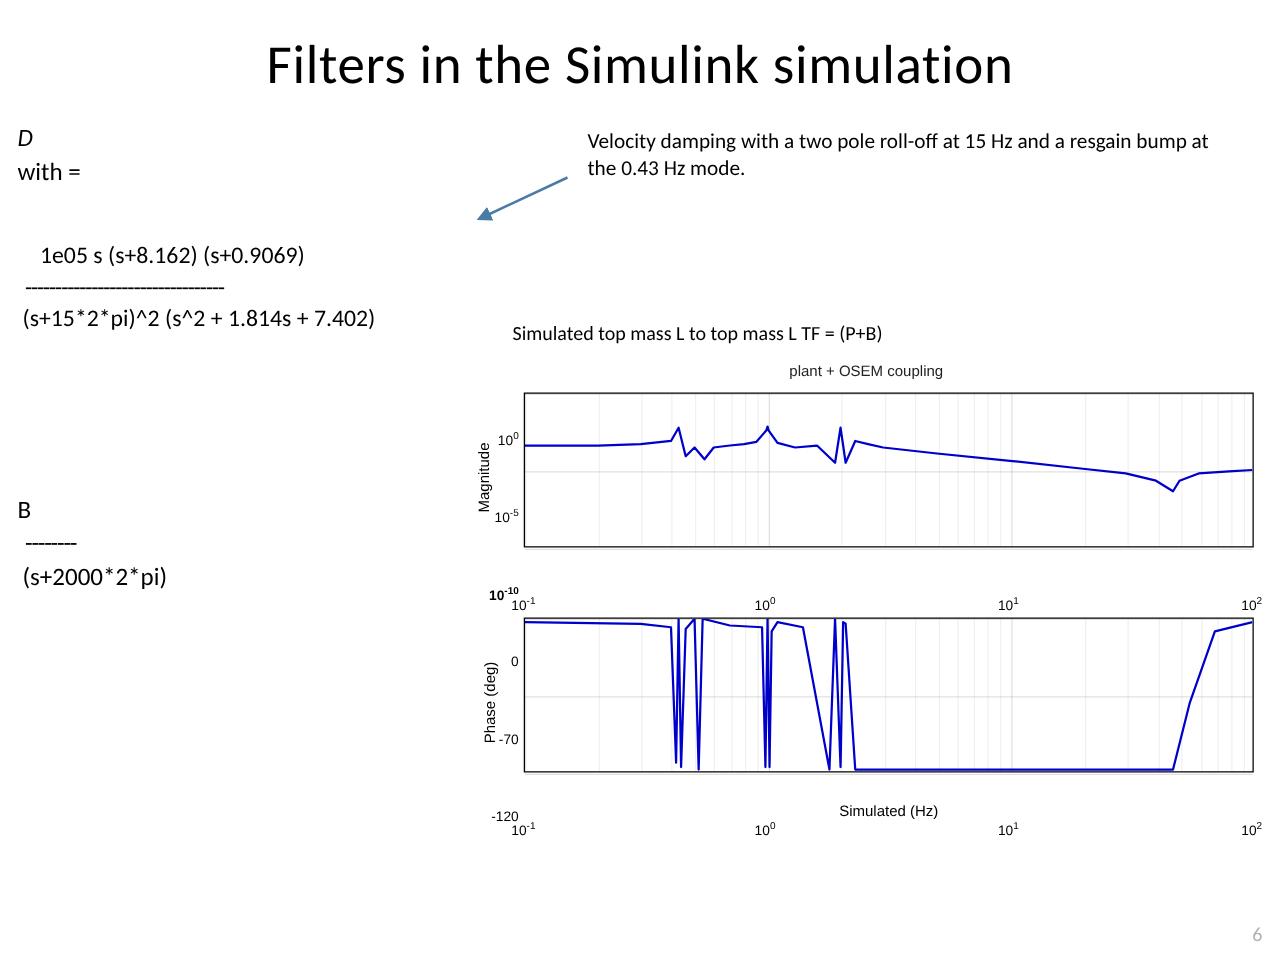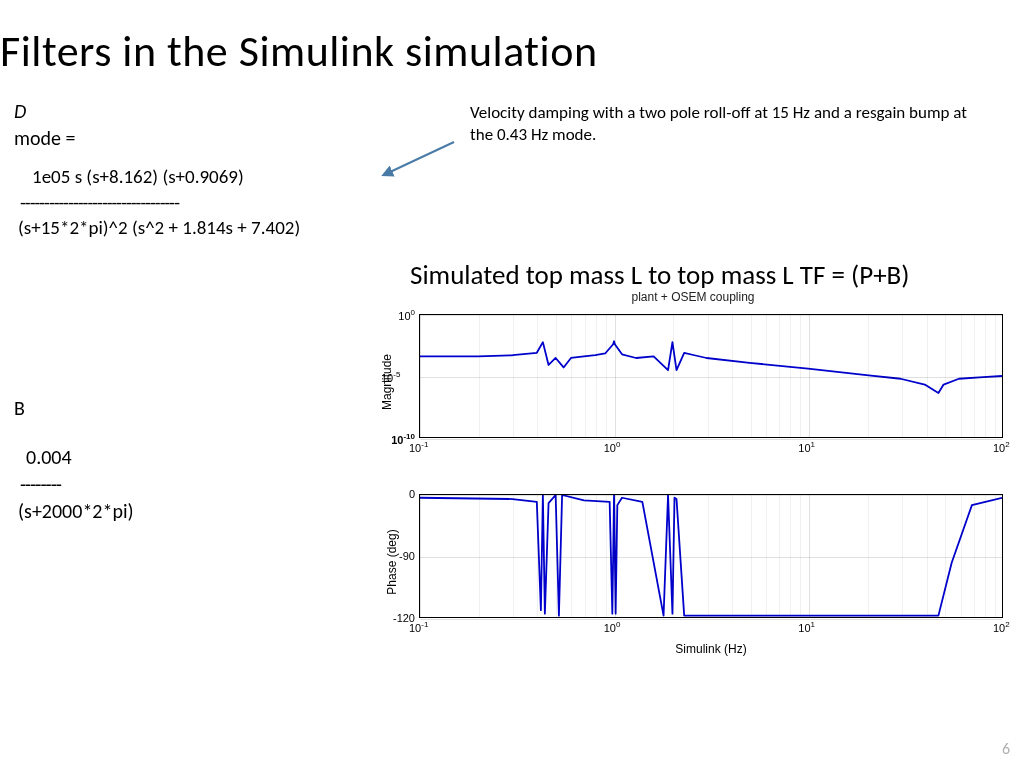--- a/index.html
+++ b/index.html
@@ -6,36 +6,37 @@
   body {
     width: 1024px;
     height: 768px;
     background: #ffffff;
     font-family: Calibri, Arial, sans-serif;
     color: #000;
     position: relative;
     overflow: hidden;
   }
   .title {
+    text-align: center;
     font-size: 44px;
     font-weight: 400;
     padding-top: 24px;
     letter-spacing: 0.5px;
   }
   .left-col {
     position: absolute;
     left: 14px;
     top: 98px;
     width: 420px;
     font-size: 20px;
     line-height: 1.35;
   }
   .left-col .italic { font-style: italic; }
   .formula-box {
-    margin-top: 12px;
+    margin-top: 40px;
     white-space: nowrap;
     font-size: 19px;
   }
   .formula-box .num { padding-left: 18px; }
   .formula-box .bar { letter-spacing: -1px; padding-left: 6px; }
   .formula-box .den { padding-left: 4px; }
   .coupling-block {
     position: absolute;
     left: 14px;
     top: 395px;
@@ -58,21 +59,21 @@
     left: 380px;
     top: 138px;
     width: 80px;
     height: 40px;
     pointer-events: none;
   }
   .tf-label {
     position: absolute;
     left: 410px;
     top: 258px;
-    font-size: 27px;
+    font-size: 16px;
   }
   .pagenum {
     position: absolute;
     right: 14px;
     bottom: 10px;
     color: #b0b0b0;
     font-size: 16px;
   }
 
   
@@ -118,20 +119,21 @@
     left: 56px;
     width: 584px;
     bottom: -18px;
     text-align: center;
     font: 12px Arial, sans-serif;
   }
   .tick {
     position: absolute;
     font: 11px Arial, sans-serif;
     color: #000;
+    margin-top: 36px;
   }
   .tick sup { font-size: 8px; vertical-align: super; }
   .grid-line-h, .grid-line-v {
     position: absolute;
     background: rgba(0,0,0,0.12);
   }
   .grid-line-h { left: 0; width: 100%; height: 1px; }
   .grid-line-v { top: 0; height: 100%; width: 1px; }
   .grid-minor { background: rgba(0,0,0,0.06); }
   svg.trace {
@@ -146,31 +148,30 @@
     stroke-linejoin: round;
   }
 </style>
 </head>
 <body>
 
 <h1 class="title">Filters in the Simulink simulation</h1>
 
 <div class="left-col">
   <div class="italic">D</div>
-  <div>mode =</div>
+  <div>with =</div>
   <div class="formula-box">
     <div class="num">1e05 s (s+8.162) (s+0.9069)</div>
     <div class="bar">---------------------------------</div>
     <div class="den">(s+15*2*pi)^2 (s^2 + 1.814s + 7.402)</div>
   </div>
 </div>
 
 <div class="coupling-block">
   <div class="italic">B</div>
-  <div class="num">0.004</div>
   <div class="bar">--------</div>
   <div class="den">(s+2000*2*pi)</div>
 </div>
 
 <div class="annotation">Velocity damping with a two pole roll-off at 15 Hz and a resgain bump at the 0.43 Hz mode.</div>
 
 <svg class="arrow" viewBox="0 0 80 40">
   <defs>
     <marker id="ah" viewBox="0 0 10 10" refX="2" refY="5" markerWidth="6" markerHeight="6" orient="auto">
       <path d="M0,0 L10,5 L0,10 z" fill="#4a7ba6"></path>
@@ -215,21 +216,21 @@
         <div class="grid-line-v grid-minor" style="left: 540.813px;"></div>
         <div class="grid-line-v grid-minor" style="left: 553.846px;"></div>
         <div class="grid-line-v grid-minor" style="left: 565.135px;"></div>
         <div class="grid-line-v grid-minor" style="left: 575.093px;"></div>
         <div class="grid-line-v" style="left: 389.333px;"></div>
         <div class="grid-line-h" style="top: 124px;"></div>
         <div class="grid-line-h" style="top: 62px;"></div>
         <div class="grid-line-h" style="top: 0px;"></div>
       </div>
   <div class="tick" style="left: 18px; width: 34px; text-align: right; top: 126px; font-weight: bold;">10<sup>-10</sup></div>
-      <div class="tick" style="left: 18px; width: 34px; top: 64px;">10<sup>-5</sup></div>
+      <div class="tick" style="left: 18px; width: 34px; text-align: right; top: 64px;">10<sup>-5</sup></div>
       <div class="tick" style="left: 18px; width: 34px; text-align: right; top: 2px;">10<sup>0</sup></div>
       <div class="tick" style="left: 46px; top: 134px;">10<sup>-1</sup></div>
       <div class="tick" style="left: 240.667px; top: 134px;">10<sup>0</sup></div>
       <div class="tick" style="left: 435.333px; top: 134px;">10<sup>1</sup></div>
       <div class="tick" style="left: 630px; top: 134px;">10<sup>2</sup></div>
     </div>
 
   <div class="plot" id="plot-phase">
     <div class="ylabel">Phase (deg)</div>
     <div class="axes-box" id="axes-phase">
@@ -260,23 +261,23 @@
         <div class="grid-line-v grid-minor" style="left: 525.399px;"></div>
         <div class="grid-line-v grid-minor" style="left: 540.813px;"></div>
         <div class="grid-line-v grid-minor" style="left: 553.846px;"></div>
         <div class="grid-line-v grid-minor" style="left: 565.135px;"></div>
         <div class="grid-line-v grid-minor" style="left: 575.093px;"></div>
         <div class="grid-line-v" style="left: 389.333px;"></div>
         <div class="grid-line-h" style="top: 124px;"></div>
         <div class="grid-line-h" style="top: 62px;"></div>
         <div class="grid-line-h" style="top: 0px;"></div>
       </div>
-    <div class="xlabel">Simulink (Hz)</div>
+    <div class="xlabel">Simulated (Hz)</div>
   <div class="tick" style="left: 18px; width: 34px; text-align: right; top: 126px;">-120</div>
-      <div class="tick" style="left: 18px; width: 34px; text-align: right; top: 64px;">-90</div>
+      <div class="tick" style="left: 18px; width: 34px; text-align: right; top: 64px;">-70</div>
       <div class="tick" style="left: 18px; width: 34px; text-align: right; top: 2px;">0</div>
       <div class="tick" style="left: 46px; top: 134px;">10<sup>-1</sup></div>
       <div class="tick" style="left: 240.667px; top: 134px;">10<sup>0</sup></div>
       <div class="tick" style="left: 435.333px; top: 134px;">10<sup>1</sup></div>
       <div class="tick" style="left: 630px; top: 134px;">10<sup>2</sup></div>
     </div>
 </div>
 
 <div class="pagenum">6</div>
 

